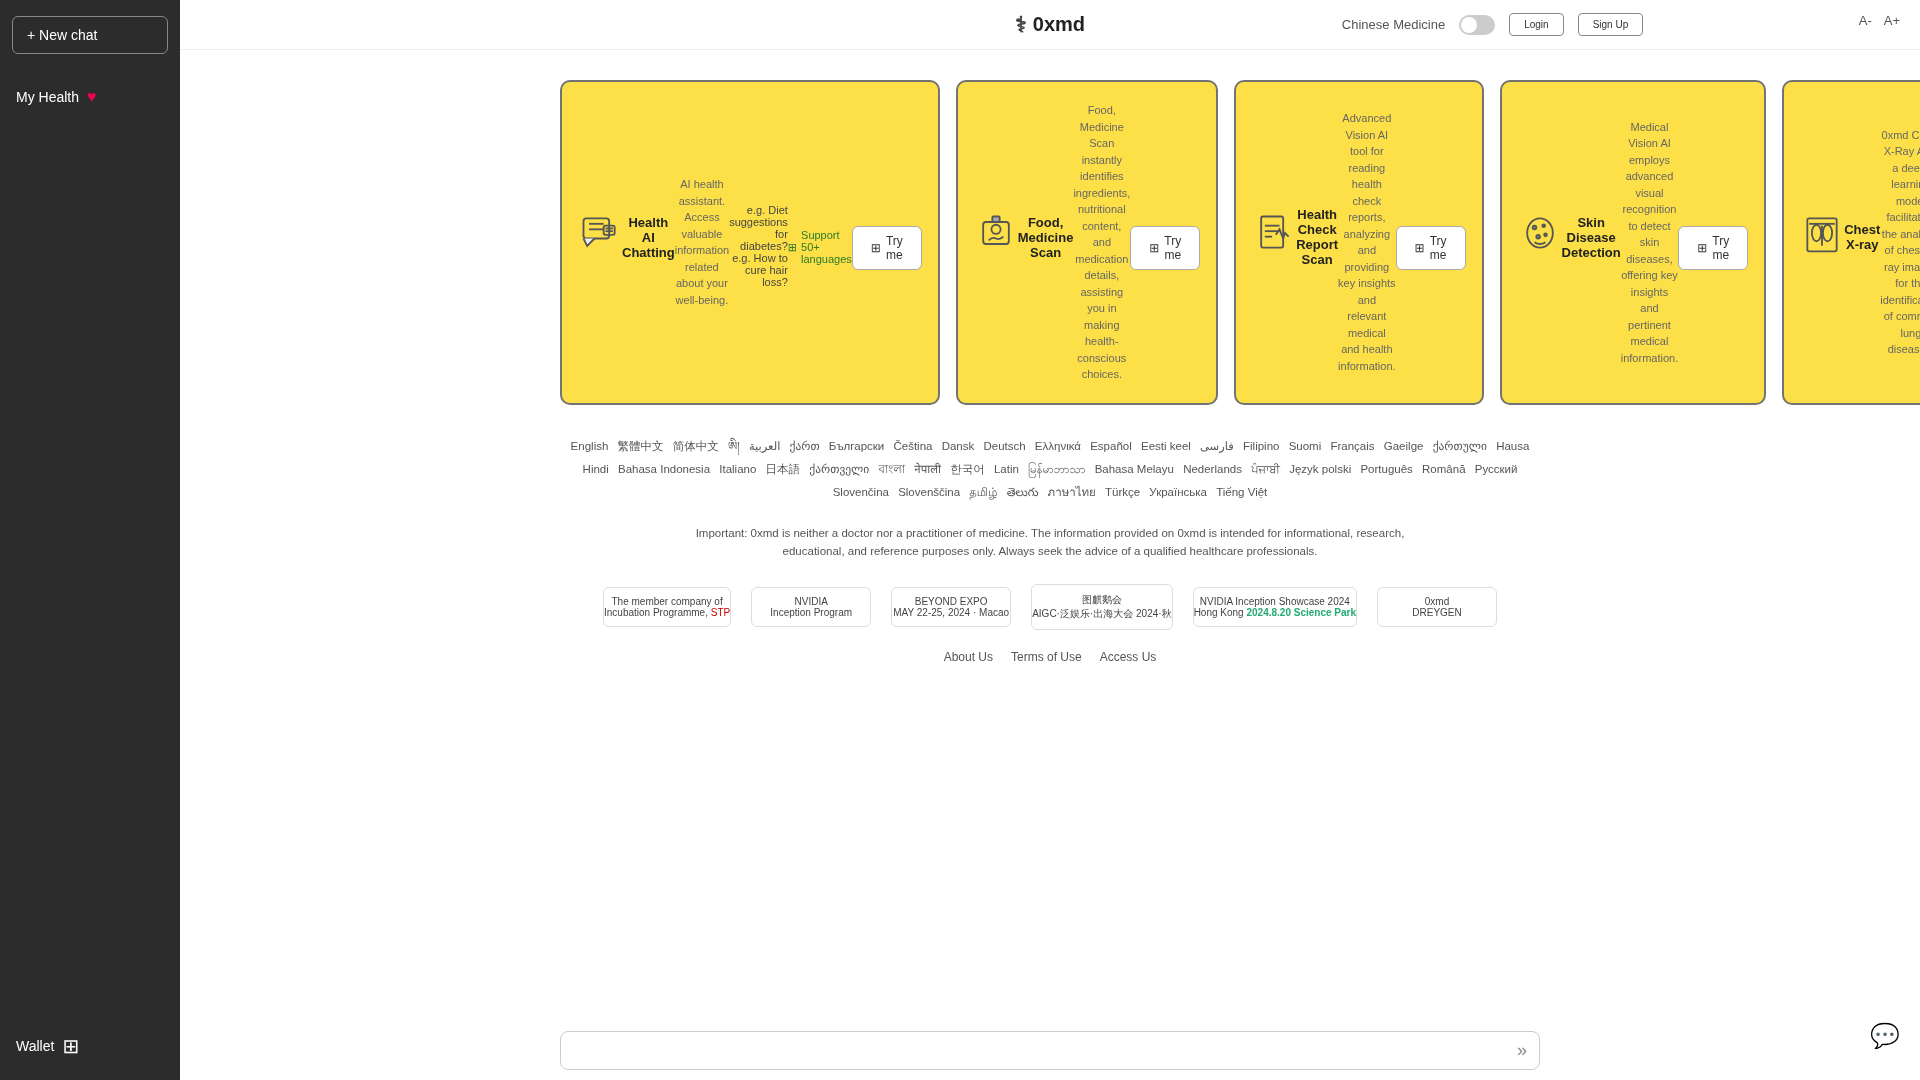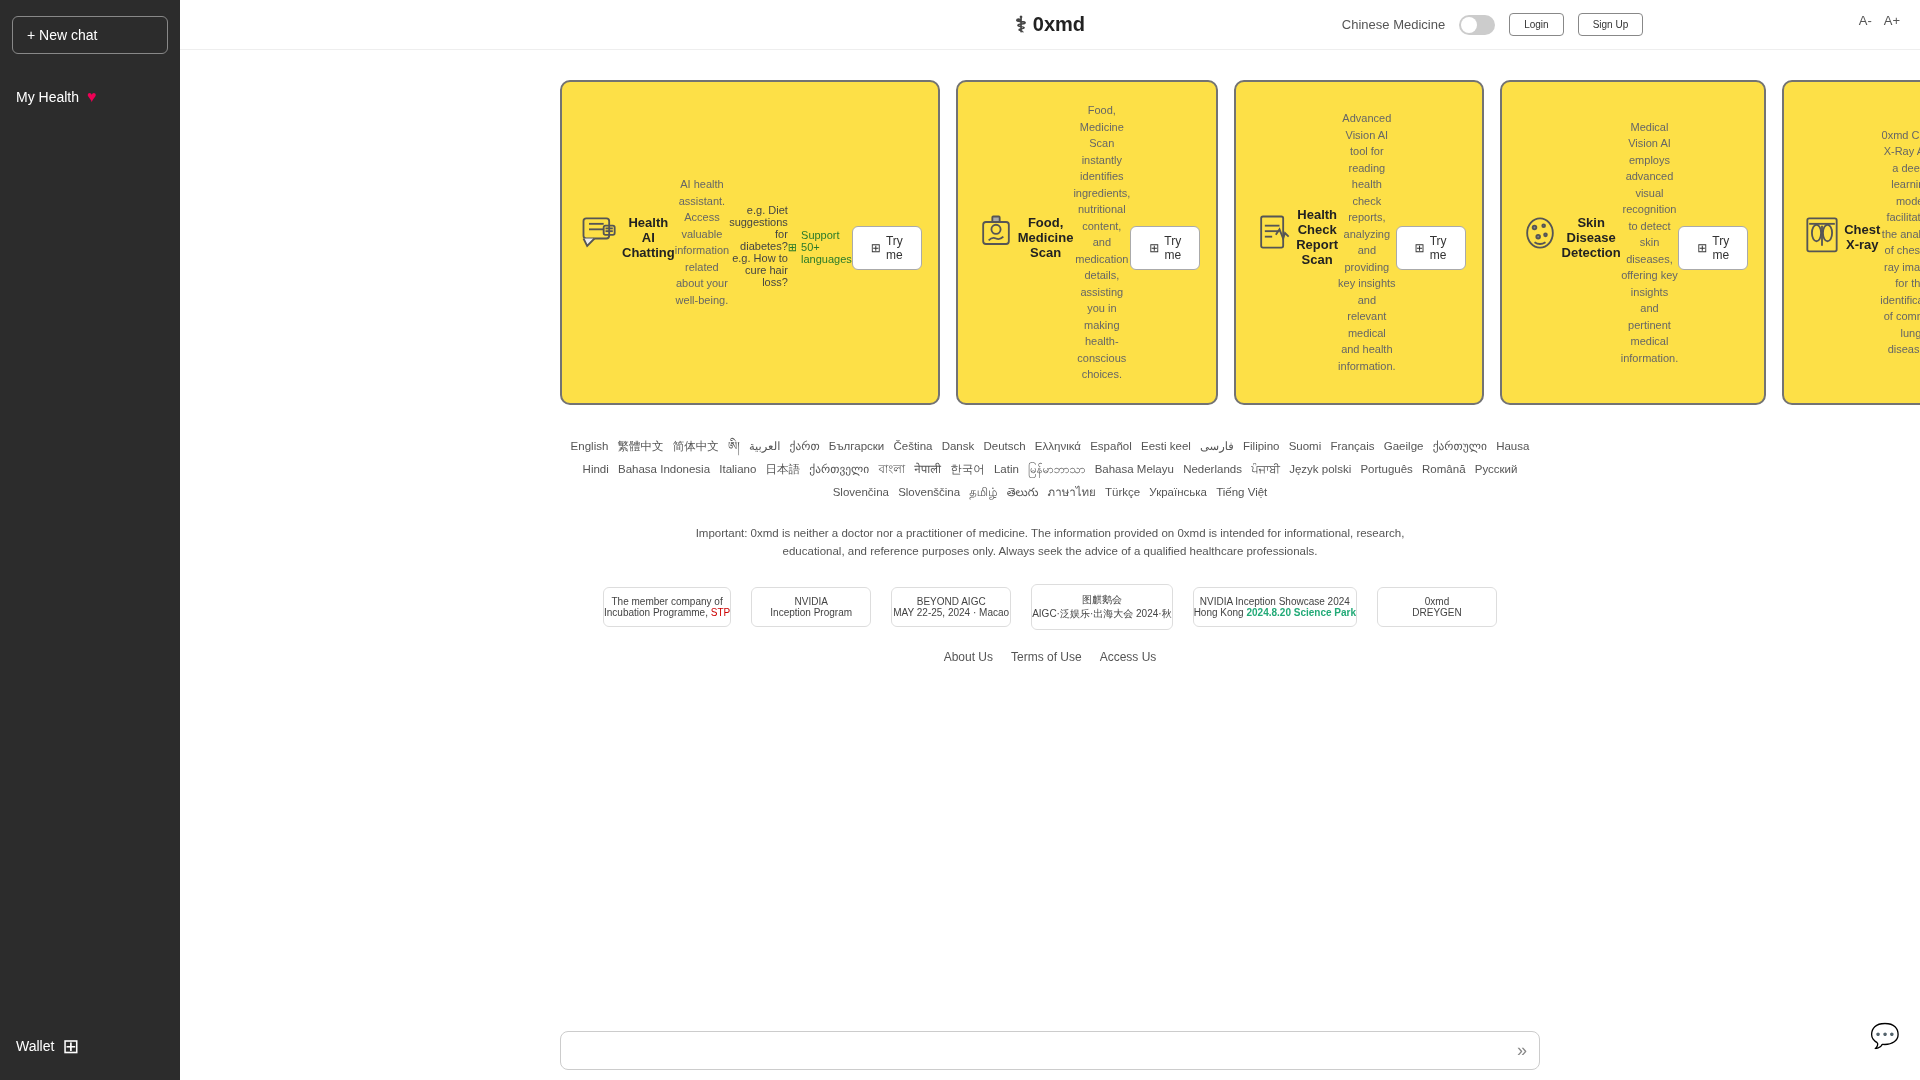--- a/index.html
+++ b/index.html
@@ -429,21 +429,21 @@
     <div class="partners" id="partners-container">
     <div class="partner-box">
           <div>The member company of</div>
           <div>Incubation Programme, <span class="highlight">STP</span></div>
         </div>
         <div class="partner-box">
           <div>NVIDIA</div>
           <div>Inception Program</div>
         </div>
         <div class="partner-box">
-          <div>BEYOND AIGC</div>
+          <div>BEYOND EXPO</div>
           <div>MAY 22-25, 2024 · Macao</div>
         </div>
         <div class="partner-box">
           <div>图麒鹅会</div>
           <div>AIGC·泛娱乐·出海大会 2024·秋</div>
         </div>
         <div class="partner-box">
           <div>NVIDIA Inception Showcase 2024</div>
           <div>Hong Kong <span class="highlight2">2024.8.20 Science Park</span></div>
         </div>

